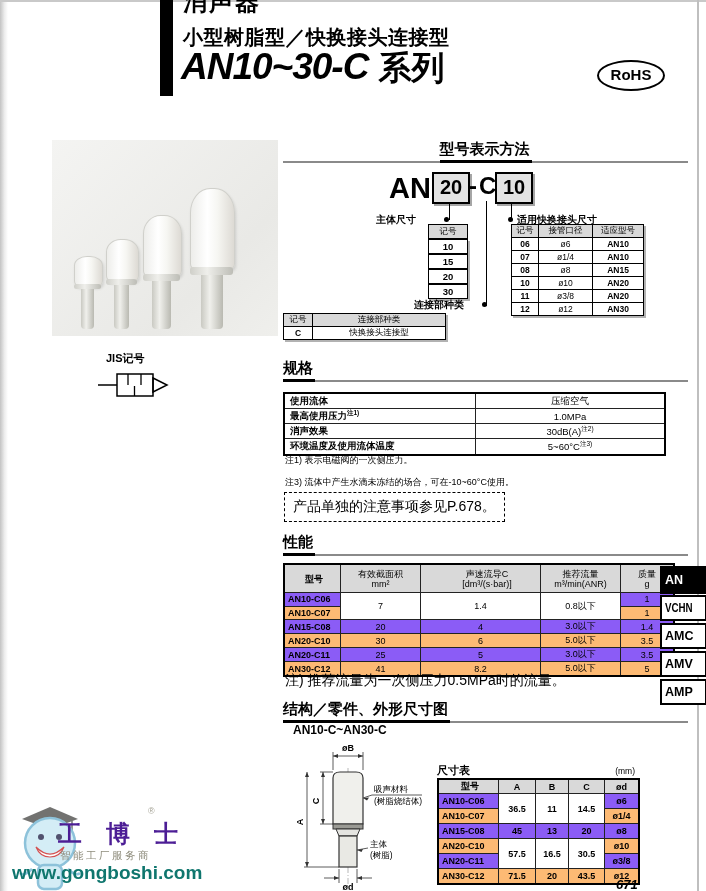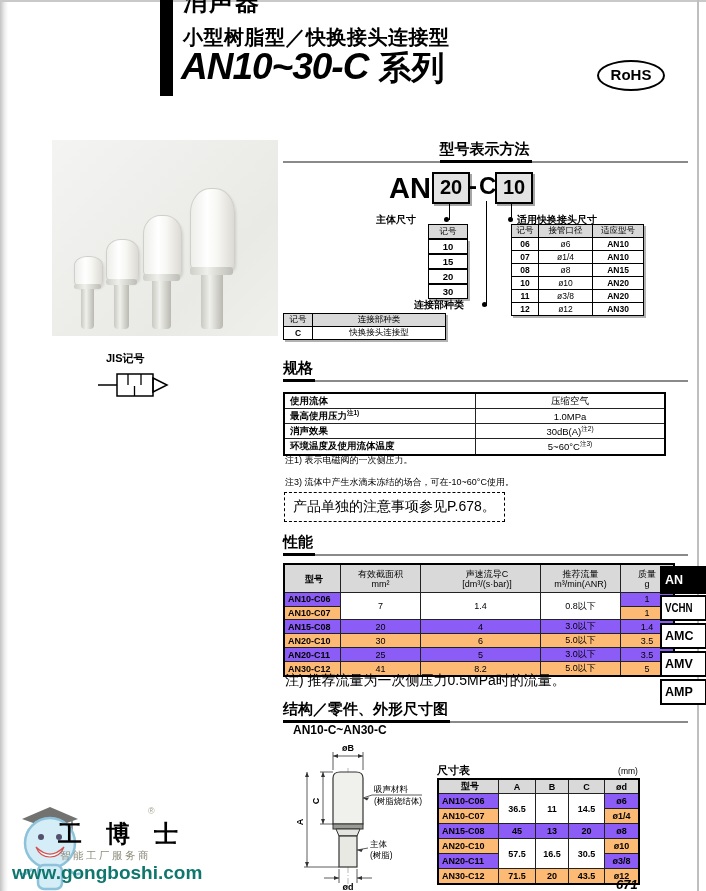--- a/index.html
+++ b/index.html
@@ -69,30 +69,30 @@
   .r-odd td{background:#fdba74;} .r-even td{background:#8b5cf6;}
   td.merged{background:#fff !important;}
   
   .tab{position:absolute;left:660px;width:40px;height:22px;font-weight:bold;font-size:12.5px;
        line-height:22px;padding-left:3px;background:#fff;border:2px solid #000;color:#000;}
   .tab.active{background:#000;color:#fff;border:2px solid #000;}
   .tab .narrow{display:inline-block;transform:scaleX(.78);transform-origin:left center;}
   
   .range-label{left:285px;top:723px;font-size:12px;font-weight:bold;margin-left:8px;}
   .dimtab-title{left:437px;top:763px;font-size:11px;font-weight:bold;}
-  .dimtab-unit{left:603px;top:766px;width:50px;text-align:center;font-size:8.5px;}
+  .dimtab-unit{left:585px;top:766px;width:50px;text-align:right;font-size:8.5px;}
   .dims{position:absolute;left:437px;top:778px;border:2px solid #000;}
   .dims th,.dims td{border:1px solid #222;font-size:9px;padding:0;text-align:center;}
   .dims th{background:#d9d9d9;height:13px;font-weight:bold;}
   .dims td{height:14px;font-weight:bold;}
   .dims .model{text-align:left;padding-left:3px;width:56px;}
   .dims .ca{width:36px;}.dims .cb{width:32px;}.dims .cc{width:35px;}.dims .cd{width:33px;}
   
   .logo-name{left:58px;top:818px;font-family:"Liberation Serif","DejaVu Serif",serif;
-       font-size:24px;font-weight:bold;color:#000000;letter-spacing:9px;white-space:nowrap;}
+       font-size:24px;font-weight:bold;color:#4c1d95;letter-spacing:9px;white-space:nowrap;}
   .logo-reg{left:148px;top:806px;font-size:9px;color:#a5a396;}
   .logo-tag{left:60px;top:849px;font-size:10.5px;color:#8e8c7c;letter-spacing:2.5px;}
   .logo-url{left:12px;top:862px;font-size:19px;font-weight:bold;color:#0f766e;}
   .pagenum{left:616px;top:877px;font-size:13px;font-weight:bold;font-style:italic;}
   svg text{font-family:"Liberation Sans","DejaVu Sans",sans-serif;}
 </style>
 </head>
 <body>
 
 <div id="page">

